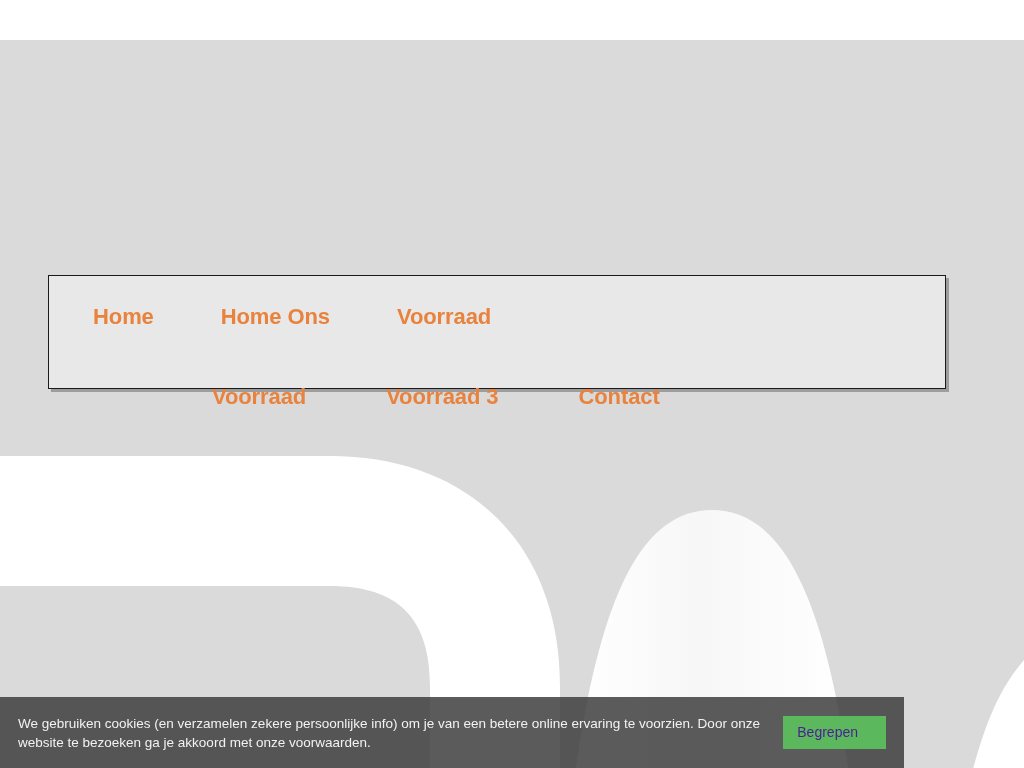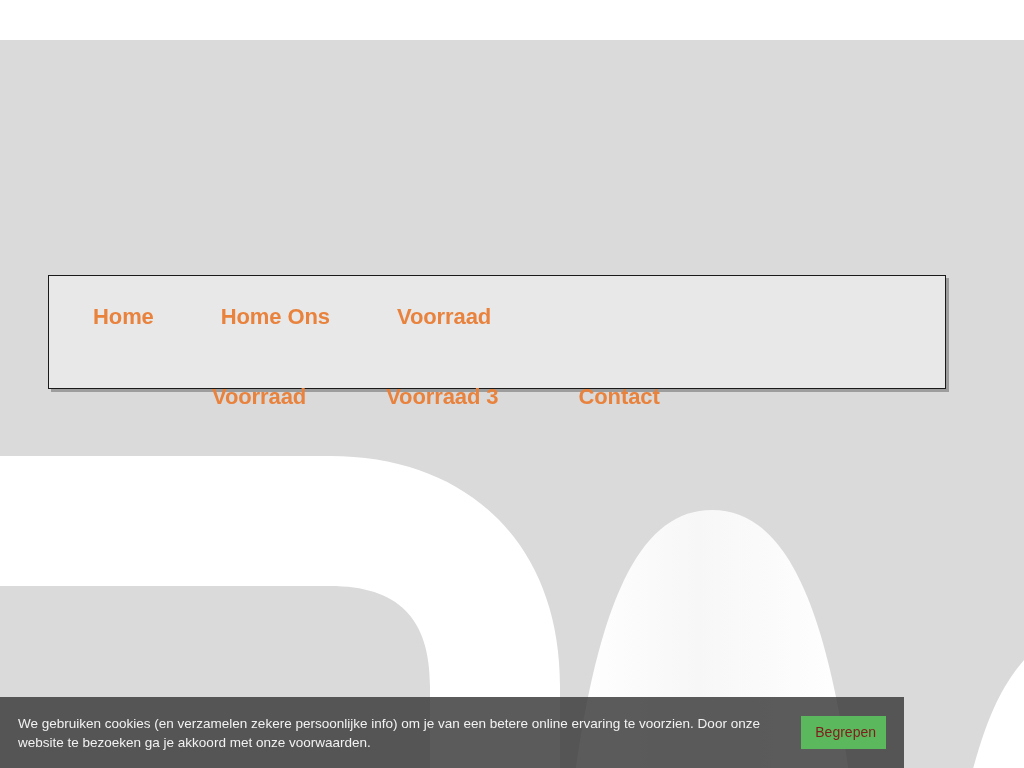--- a/index.html
+++ b/index.html
@@ -135,26 +135,26 @@
   .cookie-text {
     color: #f2f2f2;
     font-size: 13.5px;
     line-height: 19px;
     max-width: 845px;
   }
 
   .cookie-accept-button {
     flex: 0 0 auto;
     background: #5cb85c;
-    color: #7f1d1d;
+    color: #4c1d95;
     border: none;
     font-family: "Liberation Sans", sans-serif;
     font-size: 14px;
     line-height: 1;
-    padding: 9px 10px 10px 14px;
+    padding: 9px 28px 10px 14px;
     cursor: pointer;
     white-space: nowrap;
   }
 </style>
 </head>
 <body>
 
 <div id="page-root">
 
   <div class="top-white-strip"></div>

